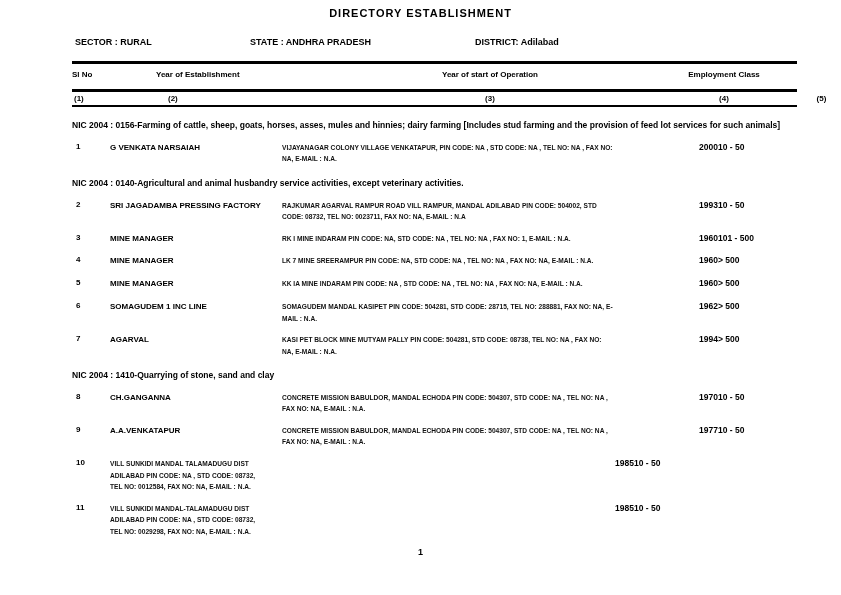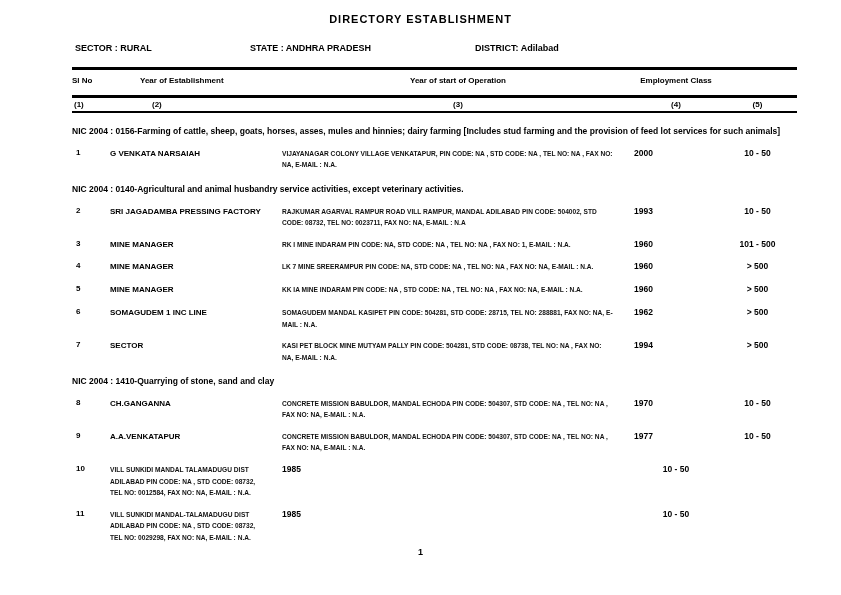--- a/index.html
+++ b/index.html
@@ -3,33 +3,34 @@
 <meta charset="utf-8">
 <style>
   html,body{margin:0;padding:0;background:#888;}
   .page{
     width:841px;height:595px;background:#ffffff;position:relative;
     font-family:"Liberation Sans","DejaVu Sans",sans-serif;color:#000;
     overflow:hidden;box-sizing:border-box;
   }
   .title{
     text-align:center;font-size:11px;font-weight:bold;letter-spacing:1px;
-    padding-top:13px;
+    padding-top:7px;
   }
   .meta{
     display:flex;font-size:9px;font-weight:bold;margin:18px 40px 0 75px;
   }
   .meta .m-sector{width:175px;}
   .meta .m-state{width:200px;}
   .meta .m-district{margin-left:25px;text-align:center;}
   .tablewrap{margin:14px 44px 0 72px;}
   .grid{
     display:grid;
     grid-template-columns:38px 172px 352px 84px 79px;
     column-gap:0;
+    gap:16px;
   }
   .thick{border-top:3px solid #000;}
   .thin{border-top:2px solid #000;}
   .hdr{font-size:8px;font-weight:bold;padding:6px 0 10px 0;}
   .hdr .c3,.hdr .c4,.hdr .c5{text-align:center;}
   .hdr .c2{padding-left:30px;}
   .nums{font-size:8px;font-weight:bold;padding:2px 0 2px 0;}
   .nums .c1{text-align:left;padding-left:2px;}
   .nums .c2{padding-left:42px;}
   .nums .c3{text-align:center;}
@@ -39,22 +40,22 @@
   }
   .row{
     display:grid;
     grid-template-columns:38px 172px 352px 84px 79px;
     margin:10px 0 10px 0;
     align-items:start;
   }
   .row .sl{font-size:8px;font-weight:bold;padding-left:4px;}
   .row .name{font-size:8px;font-weight:bold;padding-right:14px;line-height:1.6;}
   .row .addr{font-size:6.6px;font-weight:bold;color:#111;line-height:1.75;padding-right:20px;}
-  .row .year{font-size:8.5px;font-weight:bold;text-align:left;}
-  .row .emp{font-size:8.5px;font-weight:bold;text-align:center;}
+  .row .year{font-size:8.5px;font-weight:bold;text-align:right;}
+  .row .emp{font-size:8.5px;font-weight:bold;}
   .footer{
     position:absolute;bottom:38px;left:0;width:100%;text-align:center;
     font-size:9px;font-weight:bold;
   }
 </style>
 </head>
 <body>
 
 <div class="page">
 
@@ -140,21 +141,21 @@
     <div class="row">
       <div class="sl">6</div>
       <div class="name">SOMAGUDEM 1 INC LINE</div>
       <div class="addr">SOMAGUDEM MANDAL KASIPET   PIN CODE: 504281, STD CODE: 28715, TEL NO: 288881, FAX NO: NA, E-MAIL : N.A.</div>
       <div class="year">1962</div>
       <div class="emp">&gt; 500</div>
     </div>
 
     <div class="row">
       <div class="sl">7</div>
-      <div class="name">SECTOR</div>
+      <div class="name">AGARVAL</div>
       <div class="addr">KASI PET BLOCK MINE MUTYAM PALLY  PIN CODE: 504281, STD CODE: 08738, TEL NO: NA , FAX NO: NA, E-MAIL : N.A.</div>
       <div class="year">1994</div>
       <div class="emp">&gt; 500</div>
     </div>
 
     <div class="section-heading">NIC 2004 : 1410-Quarrying  of stone, sand and clay</div>
 
     <div class="row">
       <div class="sl">8</div>
       <div class="name">CH.GANGANNA</div>

